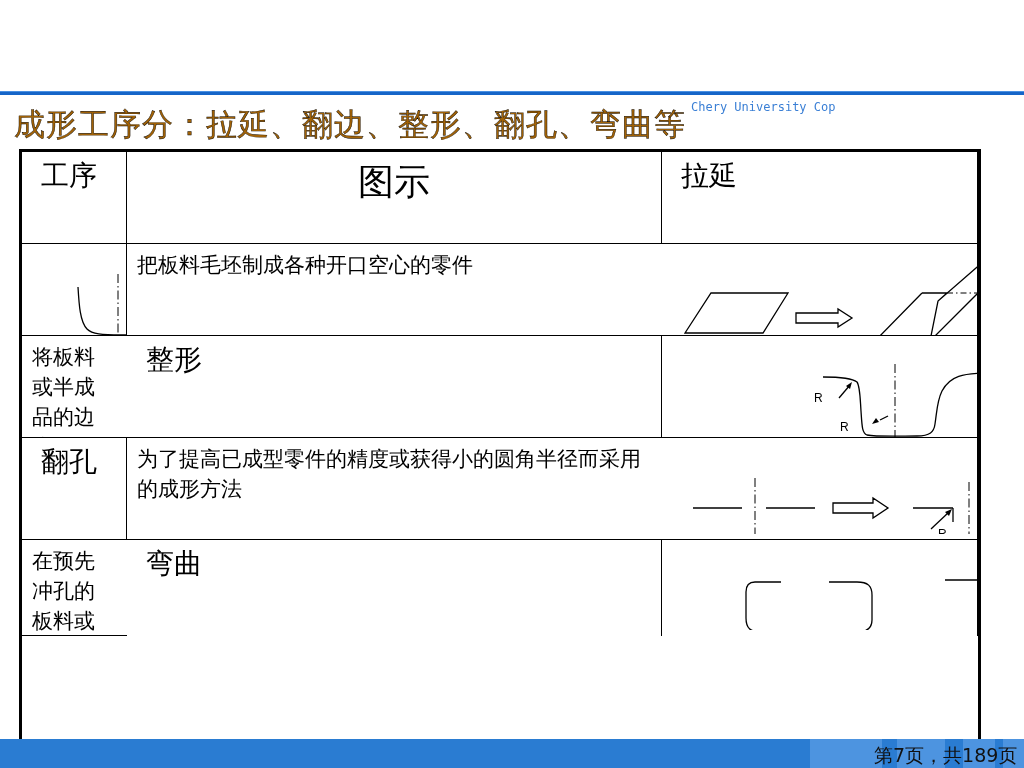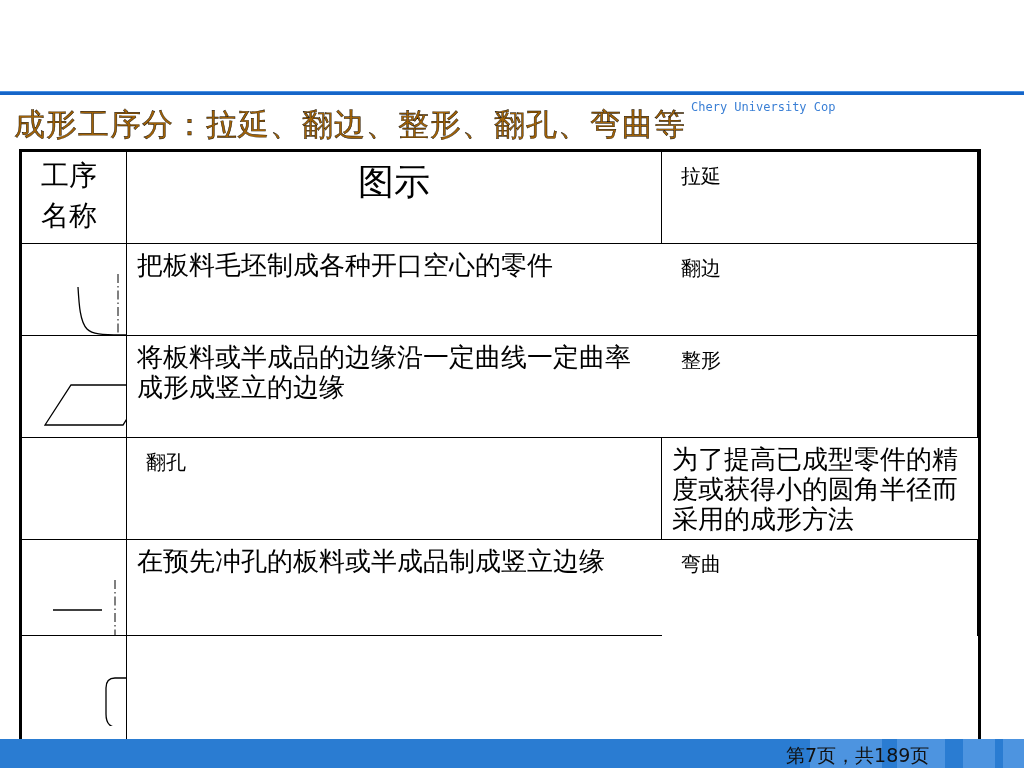--- a/index.html
+++ b/index.html
@@ -25,66 +25,64 @@
       position: absolute; left: 19px; top: 149px;
       width: 962px; height: 612px;
       border: 3px solid #000;
       display: grid;
       grid-template-columns: 105px 535px 1fr;
       grid-template-rows: 92px 92px 102px 102px 96px 1fr;
     }
     .cell { border-right: 1px solid #000; border-bottom: 1px solid #000; position: relative; overflow: hidden; }
     .cell.last-col { border-right: none; }
     .cell.last-row { border-bottom: none; }
-    .name-cell { font-size: 20px; line-height: 40px; padding: 4px 15px 0 19px; }
+    .name-cell { font-size: 28px; line-height: 40px; padding: 4px 15px 0 19px; }
     .header-cell { font-size: 36px; text-align: center; padding-top: 6px; }
     .header-name { font-size: 28px; line-height: 40px; padding: 4px 0 0 19px; }
-    .feature-cell { font-size: 26px; line-height: 30px; padding: 6px 20px 0 10px; }
+    .feature-cell { font-size: 21px; line-height: 30px; padding: 6px 20px 0 10px; }
     .diagram-cell svg { position: absolute; left: 0; top: 0; }
 
     .footer-bar { position: absolute; left: 0; top: 739px; width: 1024px; height: 29px; background: #2a7cd2; }
     .footer-blocks { position: absolute; top: 739px; left: 0; width: 1024px; height: 29px; }
     .fblock { position: absolute; top: 0; height: 29px; background: #4d94e0; }
     .page-indicator {
-      position: absolute; left: 786px; top: 743px;
+      position: absolute; left: 874px; top: 743px;
       font-size: 19px; line-height: 24px; color: #111; white-space: nowrap;
     }
   </style>
 </head>
 <body>
 
 <div class="top-rule"></div>
 
 <div class="slide-title">成形工序分：拉延、翻边、整形、翻孔、弯曲等</div>
 <div class="watermark">Chery University Cop</div>
 
 <div class="process-table">
 
   <div class="cell header-name">
     <div>工序</div>
-    <div>名称</div>
   </div>
   <div class="cell header-cell">图示</div>
 
   <div class="cell name-cell">拉延</div>
   <div class="cell diagram-cell">
     <svg width="535" height="92" viewBox="0 0 535 92">
       <g fill="none" stroke="#000" stroke-width="1.3">
         <path d="M56 43 C57 60 58 78 65 85 C70 90 80 91 99 91 C118 91 130 90 136 85 C141 78 141 60 141 38"></path>
         <path d="M234 33 C256 33 268 34 272 37 C277 40 276 50 277 60 C279 78 282 88 290 90 C302 92 320 91 335 92 C350 92 356 90 359 84 C361 75 361 60 362 52 C366 40 375 37 395 36 L400 36"></path>
       </g>
       <g fill="none" stroke="#000" stroke-width="1" stroke-dasharray="9,3,1.5,3">
         <line x1="96" y1="30" x2="96" y2="110"></line>
         <line x1="306" y1="22" x2="306" y2="110"></line>
       </g>
     </svg>
   </div>
   <div class="cell feature-cell last-col">把板料毛坯制成各种开口空心的零件</div>
 
-  <div class="cell name-cell">翻边</div>
   <div class="cell diagram-cell">
     <svg width="535" height="102" viewBox="0 0 535 102">
       <g fill="none" stroke="#000" stroke-width="1.3">
         <polygon points="49,49 126,49 101,89 23,89"></polygon>
         <polygon points="134,69 176,69 176,65 190,74 176,83 176,79 134,79"></polygon>
         <path d="M260 49 L285 49 M213 97 L268 97 L276 57 L322 17 L316 49 L268 97 M213 97 L260 49 M276 57 L285 49"></path>
         <path d="M394 49 L410 49 L416 57 L415 89 L369 89 L394 49 M416 57 L457 25 L450 57 C430 60 420 70 415 89"></path>
       </g>
       <g fill="none" stroke="#000" stroke-width="1" stroke-dasharray="6,3,1.5,3">
         <line x1="285" y1="49" x2="316" y2="49"></line>

